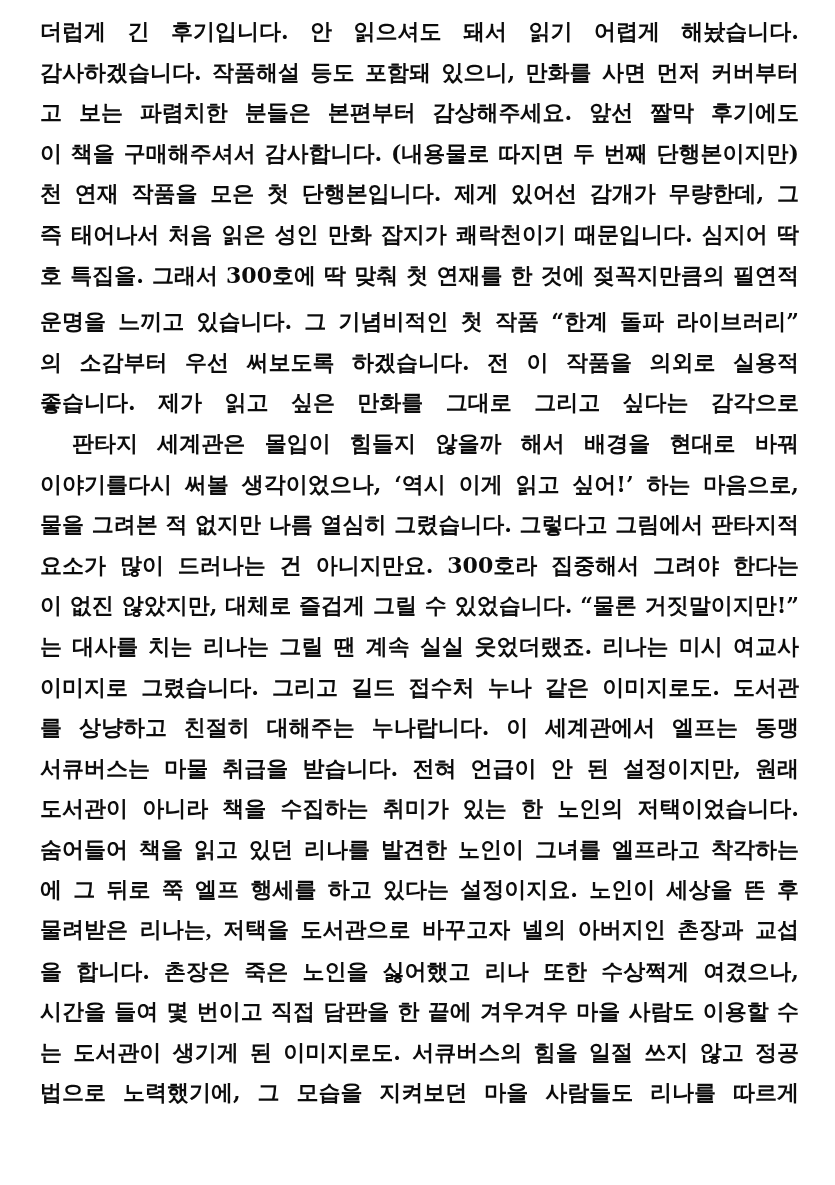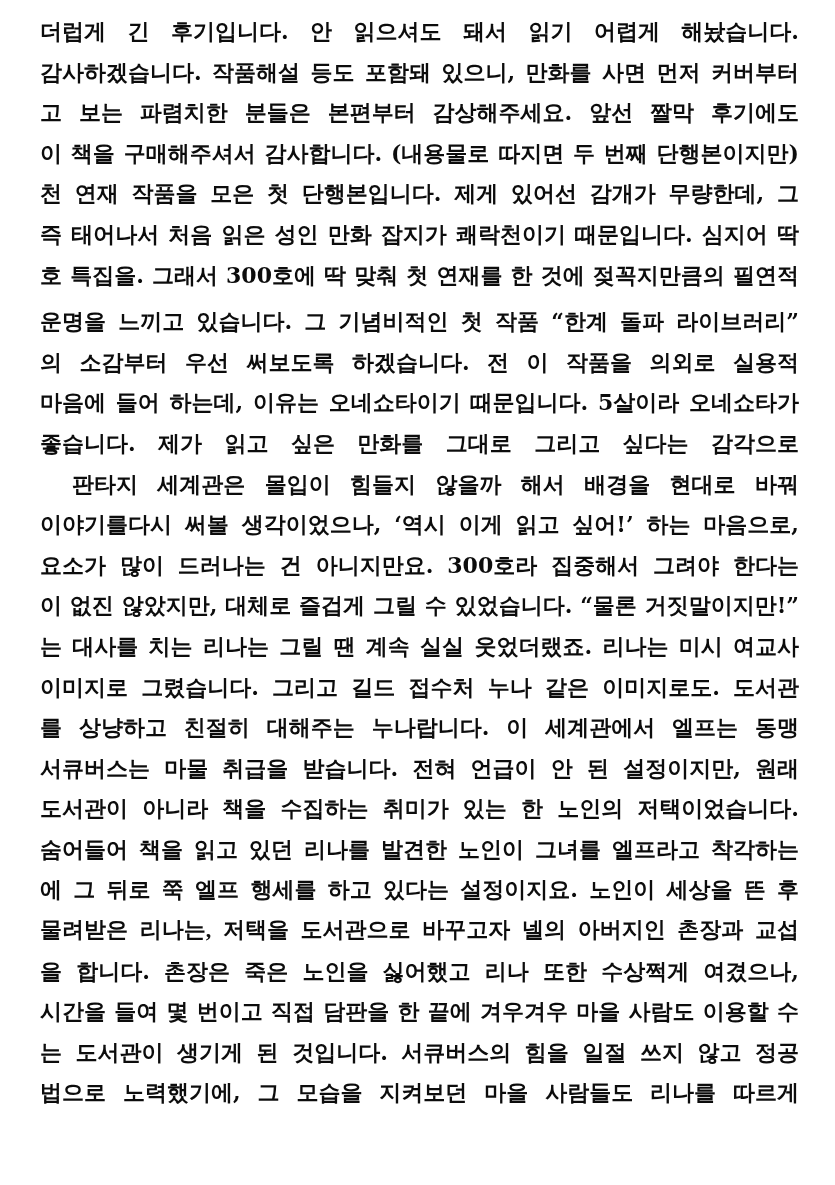--- a/index.html
+++ b/index.html
@@ -40,32 +40,32 @@
   <div class="text-block">
       <div class="line" style="color: rgb(12, 12, 12);">더럽게 긴 후기입니다. 안 읽으셔도 돼서 읽기 어렵게 해놨습니다. 양해해주시면</div>
       <div class="line" style="color: rgb(12, 12, 12);">감사하겠습니다. 작품해설 등도 포함돼 있으니, 만화를 사면 먼저 커버부터 벗기</div>
       <div class="line" style="color: rgb(12, 12, 12);">고 보는 파렴치한 분들은 본편부터 감상해주세요. 앞선 짤막 후기에도 써놨지만,</div>
       <div class="line" style="color: rgb(12, 12, 12);">이 책을 구매해주셔서 감사합니다. (내용물로 따지면 두 번째 단행본이지만) 쾌락</div>
       <div class="line" style="color: rgb(12, 12, 12);">천 연재 작품을 모은 첫 단행본입니다. 제게 있어선 감개가 무량한데, 그 이유인</div>
       <div class="line" style="color: rgb(12, 12, 12);">즉 태어나서 처음 읽은 성인 만화 잡지가 쾌락천이기 때문입니다. 심지어 딱 200</div>
       <div class="line" style="color: rgb(12, 12, 12);">호 특집을. 그래서 300호에 딱 맞춰 첫 연재를 한 것에 젖꼭지만큼의 필연적</div>
       <div class="line" style="color: rgb(12, 12, 12); margin-top: 6px;">운명을 느끼고 있습니다. 그 기념비적인 첫 작품 “한계 돌파 라이브러리”</div>
       <div class="line" style="color: rgb(12, 12, 12);">의 소감부터 우선 써보도록 하겠습니다. 전 이 작품을 의외로 실용적 측면에서</div>
-      <div class="line" style="color: rgb(12, 12, 12);">마음에 들어 하는데, 이유는 오네쇼타이기 때문입니다. 5살이라 오네쇼타가</div>
       <div class="line" style="color: rgb(12, 12, 12);">좋습니다. 제가 읽고 싶은 만화를 그대로 그리고 싶다는 감각으로 그렸습니다.</div>
       <div class="line" style="color: rgb(12, 12, 12); margin-left: 32px;">판타지 세계관은 몰입이 힘들지 않을까 해서 배경을 현대로 바꿔</div>
       <div class="line" style="color: rgb(12, 12, 12);">이야기를다시 써볼 생각이었으나, ‘역시 이게 읽고 싶어!’ 하는 마음으로, 판타지</div>
+      <div class="line" style="color: rgb(12, 12, 12);">물을 그려본 적 없지만 나름 열심히 그렸습니다. 그렇다고 그림에서 판타지적</div>
       <div class="line" style="color: rgb(12, 12, 12);">요소가 많이 드러나는 건 아니지만요. 300호라 집중해서 그려야 한다는 부담감</div>
       <div class="line" style="color: rgb(12, 12, 12);">이 없진 않았지만, 대체로 즐겁게 그릴 수 있었습니다. “물론 거짓말이지만!” 하</div>
       <div class="line" style="color: rgb(12, 12, 12);">는 대사를 치는 리나는 그릴 땐 계속 실실 웃었더랬죠. 리나는 미시 여교사 같은</div>
       <div class="line" style="color: rgb(12, 12, 12);">이미지로 그렸습니다. 그리고 길드 접수처 누나 같은 이미지로도. 도서관 이용자</div>
       <div class="line" style="color: rgb(12, 12, 12);">를 상냥하고 친절히 대해주는 누나랍니다. 이 세계관에서 엘프는 동맹 종족으로,</div>
       <div class="line" style="color: rgb(12, 12, 12);">서큐버스는 마물 취급을 받습니다. 전혀 언급이 안 된 설정이지만, 원래 그곳은</div>
       <div class="line" style="color: rgb(12, 12, 12);">도서관이 아니라 책을 수집하는 취미가 있는 한 노인의 저택이었습니다. 저택에</div>
       <div class="line" style="color: rgb(12, 12, 12);">숨어들어 책을 읽고 있던 리나를 발견한 노인이 그녀를 엘프라고 착각하는 바람</div>
       <div class="line" style="color: rgb(12, 12, 12);">에 그 뒤로 쭉 엘프 행세를 하고 있다는 설정이지요. 노인이 세상을 뜬 후 장서를</div>
       <div class="line" style="color: rgb(12, 12, 12); font-family: Liberation Serif, serif;">물려받은 리나는, 저택을 도서관으로 바꾸고자 넬의 아버지인 촌장과 교섭</div>
       <div class="line" style="color: rgb(12, 12, 12);">을 합니다. 촌장은 죽은 노인을 싫어했고 리나 또한 수상쩍게 여겼으나, 리나가</div>
       <div class="line" style="color: rgb(12, 12, 12);">시간을 들여 몇 번이고 직접 담판을 한 끝에 겨우겨우 마을 사람도 이용할 수 있</div>
-      <div class="line" style="color: rgb(12, 12, 12);">는 도서관이 생기게 된 것입니다. 서큐버스의 힘을 일절 쓰지 않고 정공</div>
+      <div class="line" style="color: rgb(12, 12, 12);">는 도서관이 생기게 된 이미지로도. 서큐버스의 힘을 일절 쓰지 않고 정공</div>
       <div class="line" style="color: rgb(12, 12, 12);">법으로 노력했기에, 그 모습을 지켜보던 마을 사람들도 리나를 따르게 됩니다.</div>
     </div>
 </div>
 
 </body></html>

